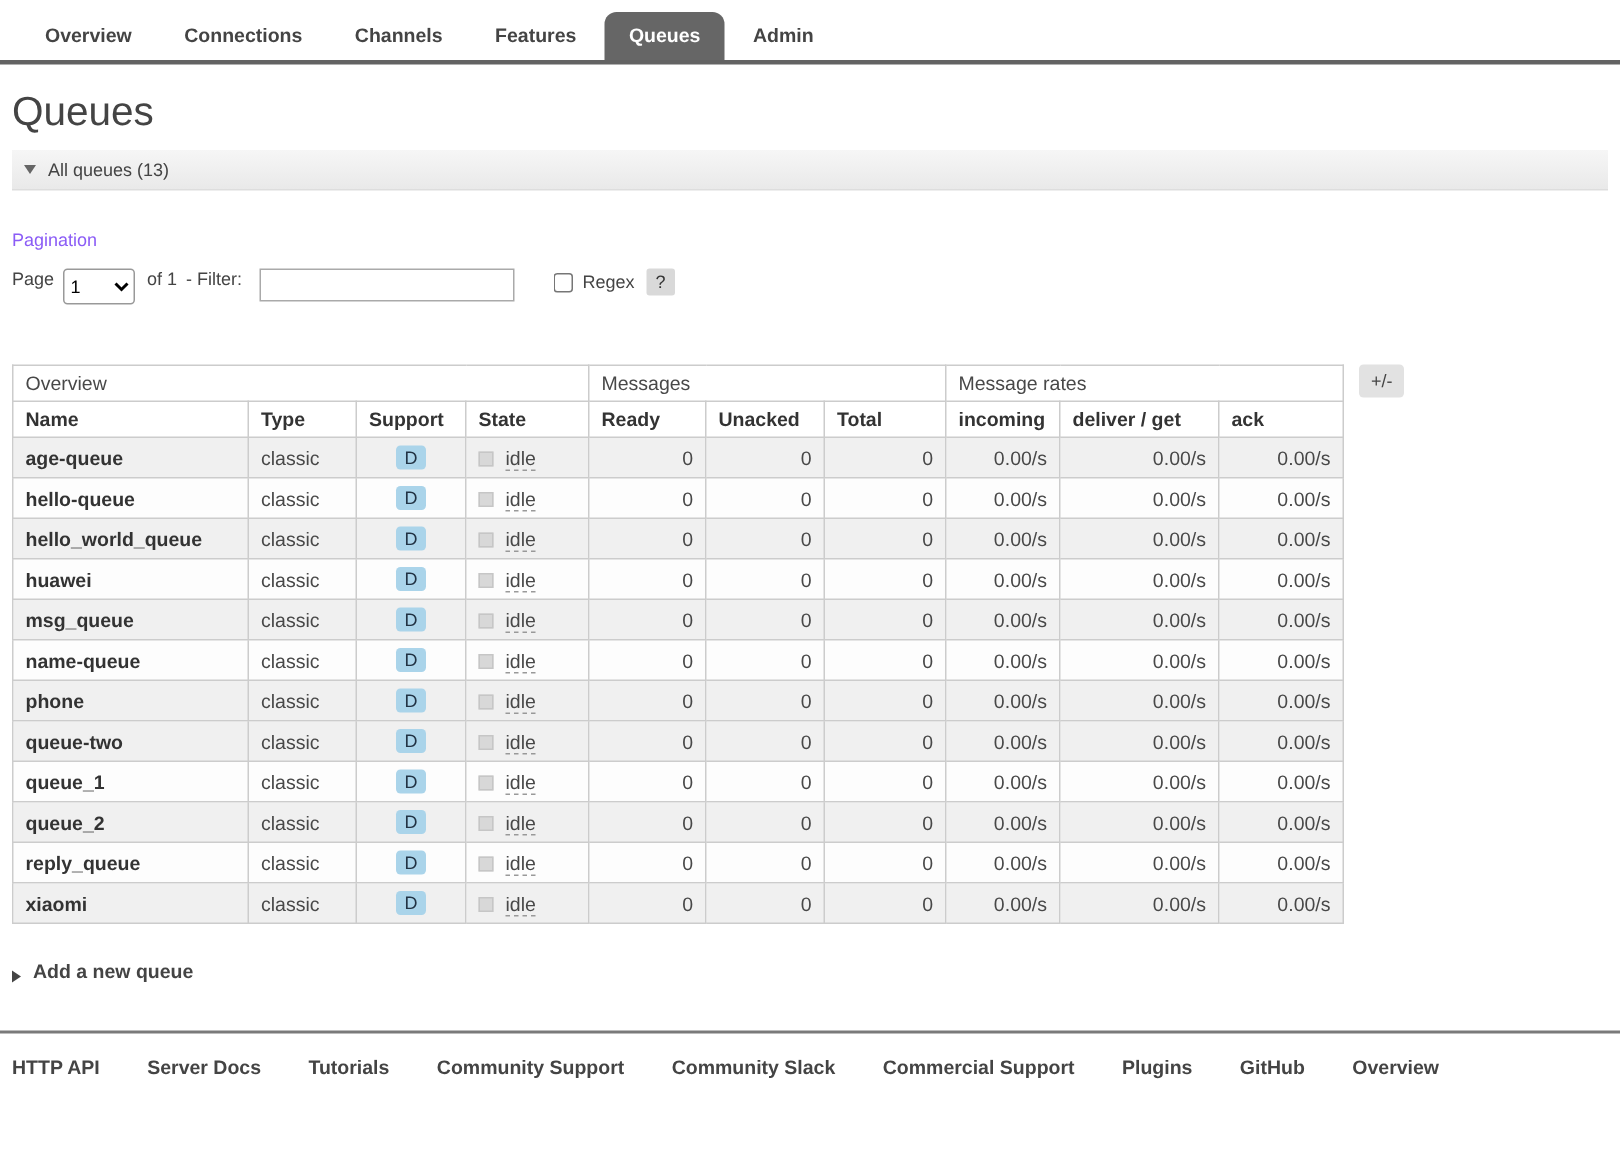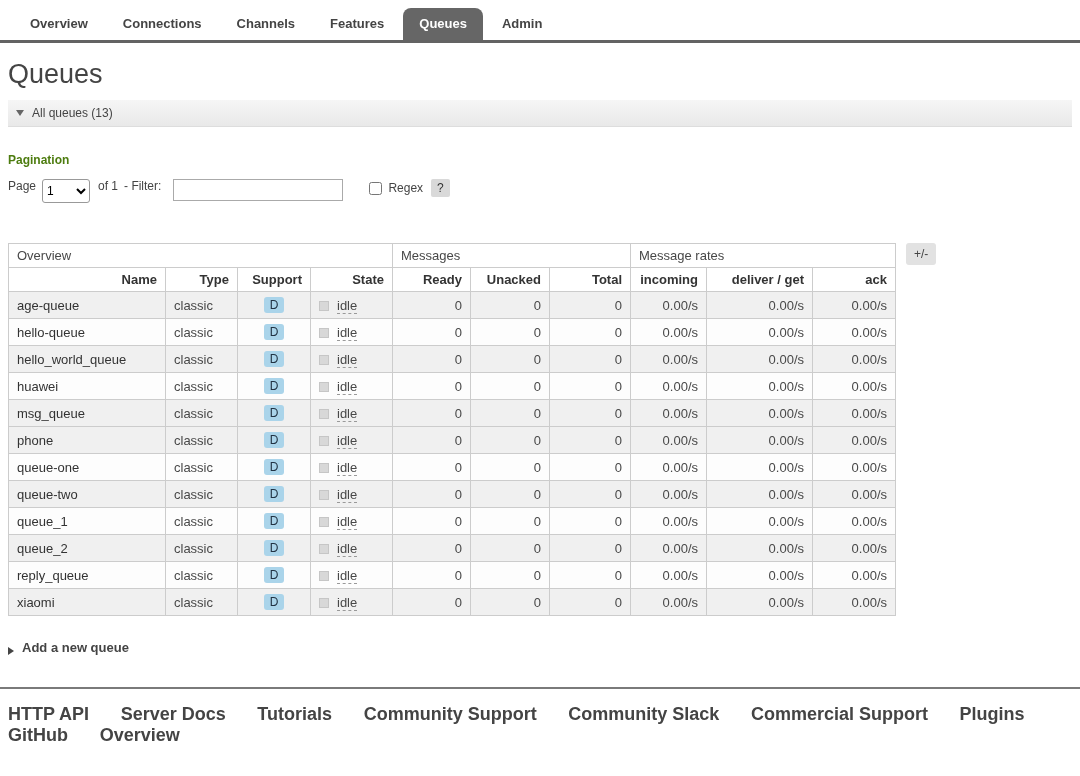--- a/index.html
+++ b/index.html
@@ -65,22 +65,22 @@
     width: 0; height: 0;
     border-top: 4px solid transparent;
     border-bottom: 4px solid transparent;
     border-left: 6px solid #444;
     margin-right: 8px;
     display: inline-block;
   }
 
   .pagination-heading {
     font-size: 12px;
-    font-weight: bold;
-    color: #4d7c0f;
+    font-weight: normal;
+    color: #8b5cf6;
     margin: 26px 0 0 0;
   }
 
   .page-controls {
     display: flex;
     align-items: flex-start;
     margin-top: 12px;
     font-size: 12px;
     color: #444;
   }
@@ -128,28 +128,28 @@
   }
   tr.group-row th {
     font-weight: normal;
     text-align: left;
     padding: 4px 8px;
     background: #fff;
     color: #484848;
   }
   tr.cols-row th {
     font-weight: bold;
-    text-align: right;
+    text-align: left;
     padding: 4px 8px;
     background: #fff;
     color: #333;
   }
   tbody tr.odd  { background: #f0f0f0; }
   tbody tr.even { background: #fdfdfd; }
-  td.c-name { font-weight: normal; color: #333; }
+  td.c-name { font-weight: bold; color: #333; }
   td.c-name span { cursor: pointer; }
   td.c-feat { text-align: center; }
   td.num { text-align: right; }
   .badge {
     display: inline-block;
     background: #aad4ea;
     color: #234;
     padding: 1px 6px;
     border-radius: 3px;
     font-size: 12px;
@@ -186,21 +186,21 @@
     align-items: flex-end;
   }
 
   
   .footer {
     margin-top: 32px;
     border-top: 2px solid #7a7a7a;
     padding: 15px 8px 14px 8px;
   }
   .footer a {
-    font-size: 18px;
+    font-size: 13px;
     font-weight: bold;
     color: #444;
     text-decoration: none;
     margin-right: 28px;
     cursor: pointer;
   }
 </style>
 </head>
 <body>
 
@@ -336,36 +336,36 @@
     <td>
       <span class="mini-sq"></span><span class="state-lbl">idle</span>
     </td>
     <td class="num">0</td>
     <td class="num">0</td>
     <td class="num">0</td>
     <td class="num">0.00/s</td>
     <td class="num">0.00/s</td>
     <td class="num">0.00/s</td>
   </tr>
+          <tr class="even">
+    <td class="c-name"><span>name-queue</span></td>
+    <td>classic</td>
+    <td class="c-feat"><span class="badge">D</span></td>
+    <td>
+      <span class="mini-sq"></span><span class="state-lbl">idle</span>
+    </td>
+    <td class="num">0</td>
+    <td class="num">0</td>
+    <td class="num">0</td>
+    <td class="num">0.00/s</td>
+    <td class="num">0.00/s</td>
+    <td class="num">0.00/s</td>
+  </tr>
           <tr class="odd">
     <td class="c-name"><span>phone</span></td>
-    <td>classic</td>
-    <td class="c-feat"><span class="badge">D</span></td>
-    <td>
-      <span class="mini-sq"></span><span class="state-lbl">idle</span>
-    </td>
-    <td class="num">0</td>
-    <td class="num">0</td>
-    <td class="num">0</td>
-    <td class="num">0.00/s</td>
-    <td class="num">0.00/s</td>
-    <td class="num">0.00/s</td>
-  </tr>
-          <tr class="even">
-    <td class="c-name"><span>queue-one</span></td>
     <td>classic</td>
     <td class="c-feat"><span class="badge">D</span></td>
     <td>
       <span class="mini-sq"></span><span class="state-lbl">idle</span>
     </td>
     <td class="num">0</td>
     <td class="num">0</td>
     <td class="num">0</td>
     <td class="num">0.00/s</td>
     <td class="num">0.00/s</td>

